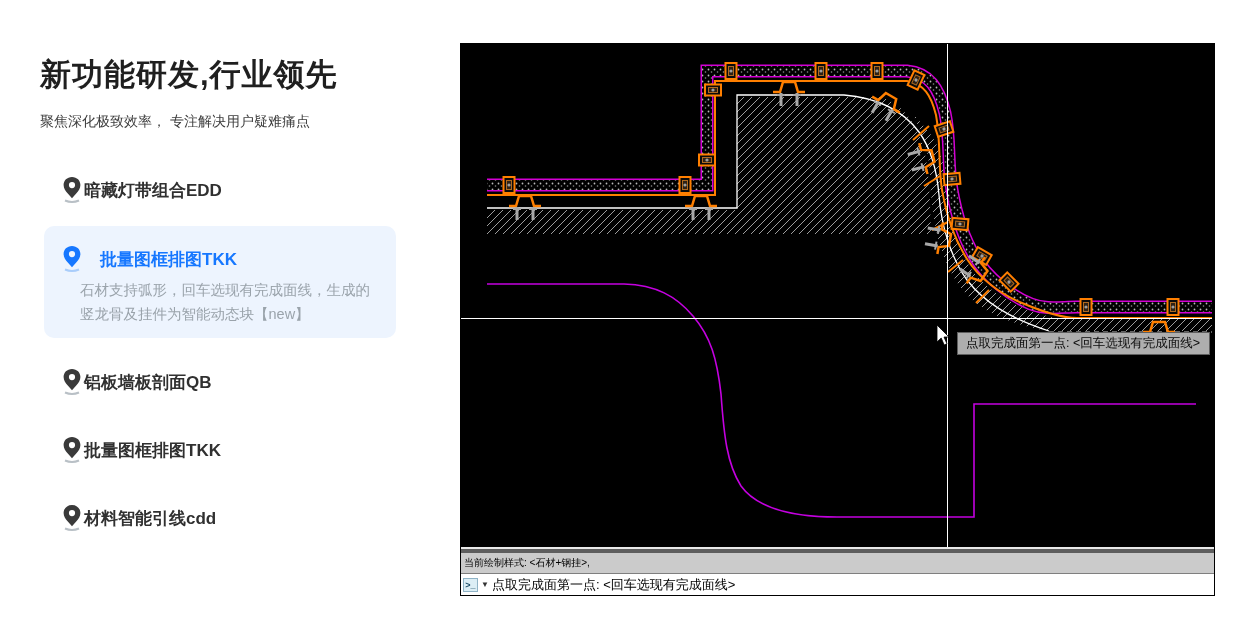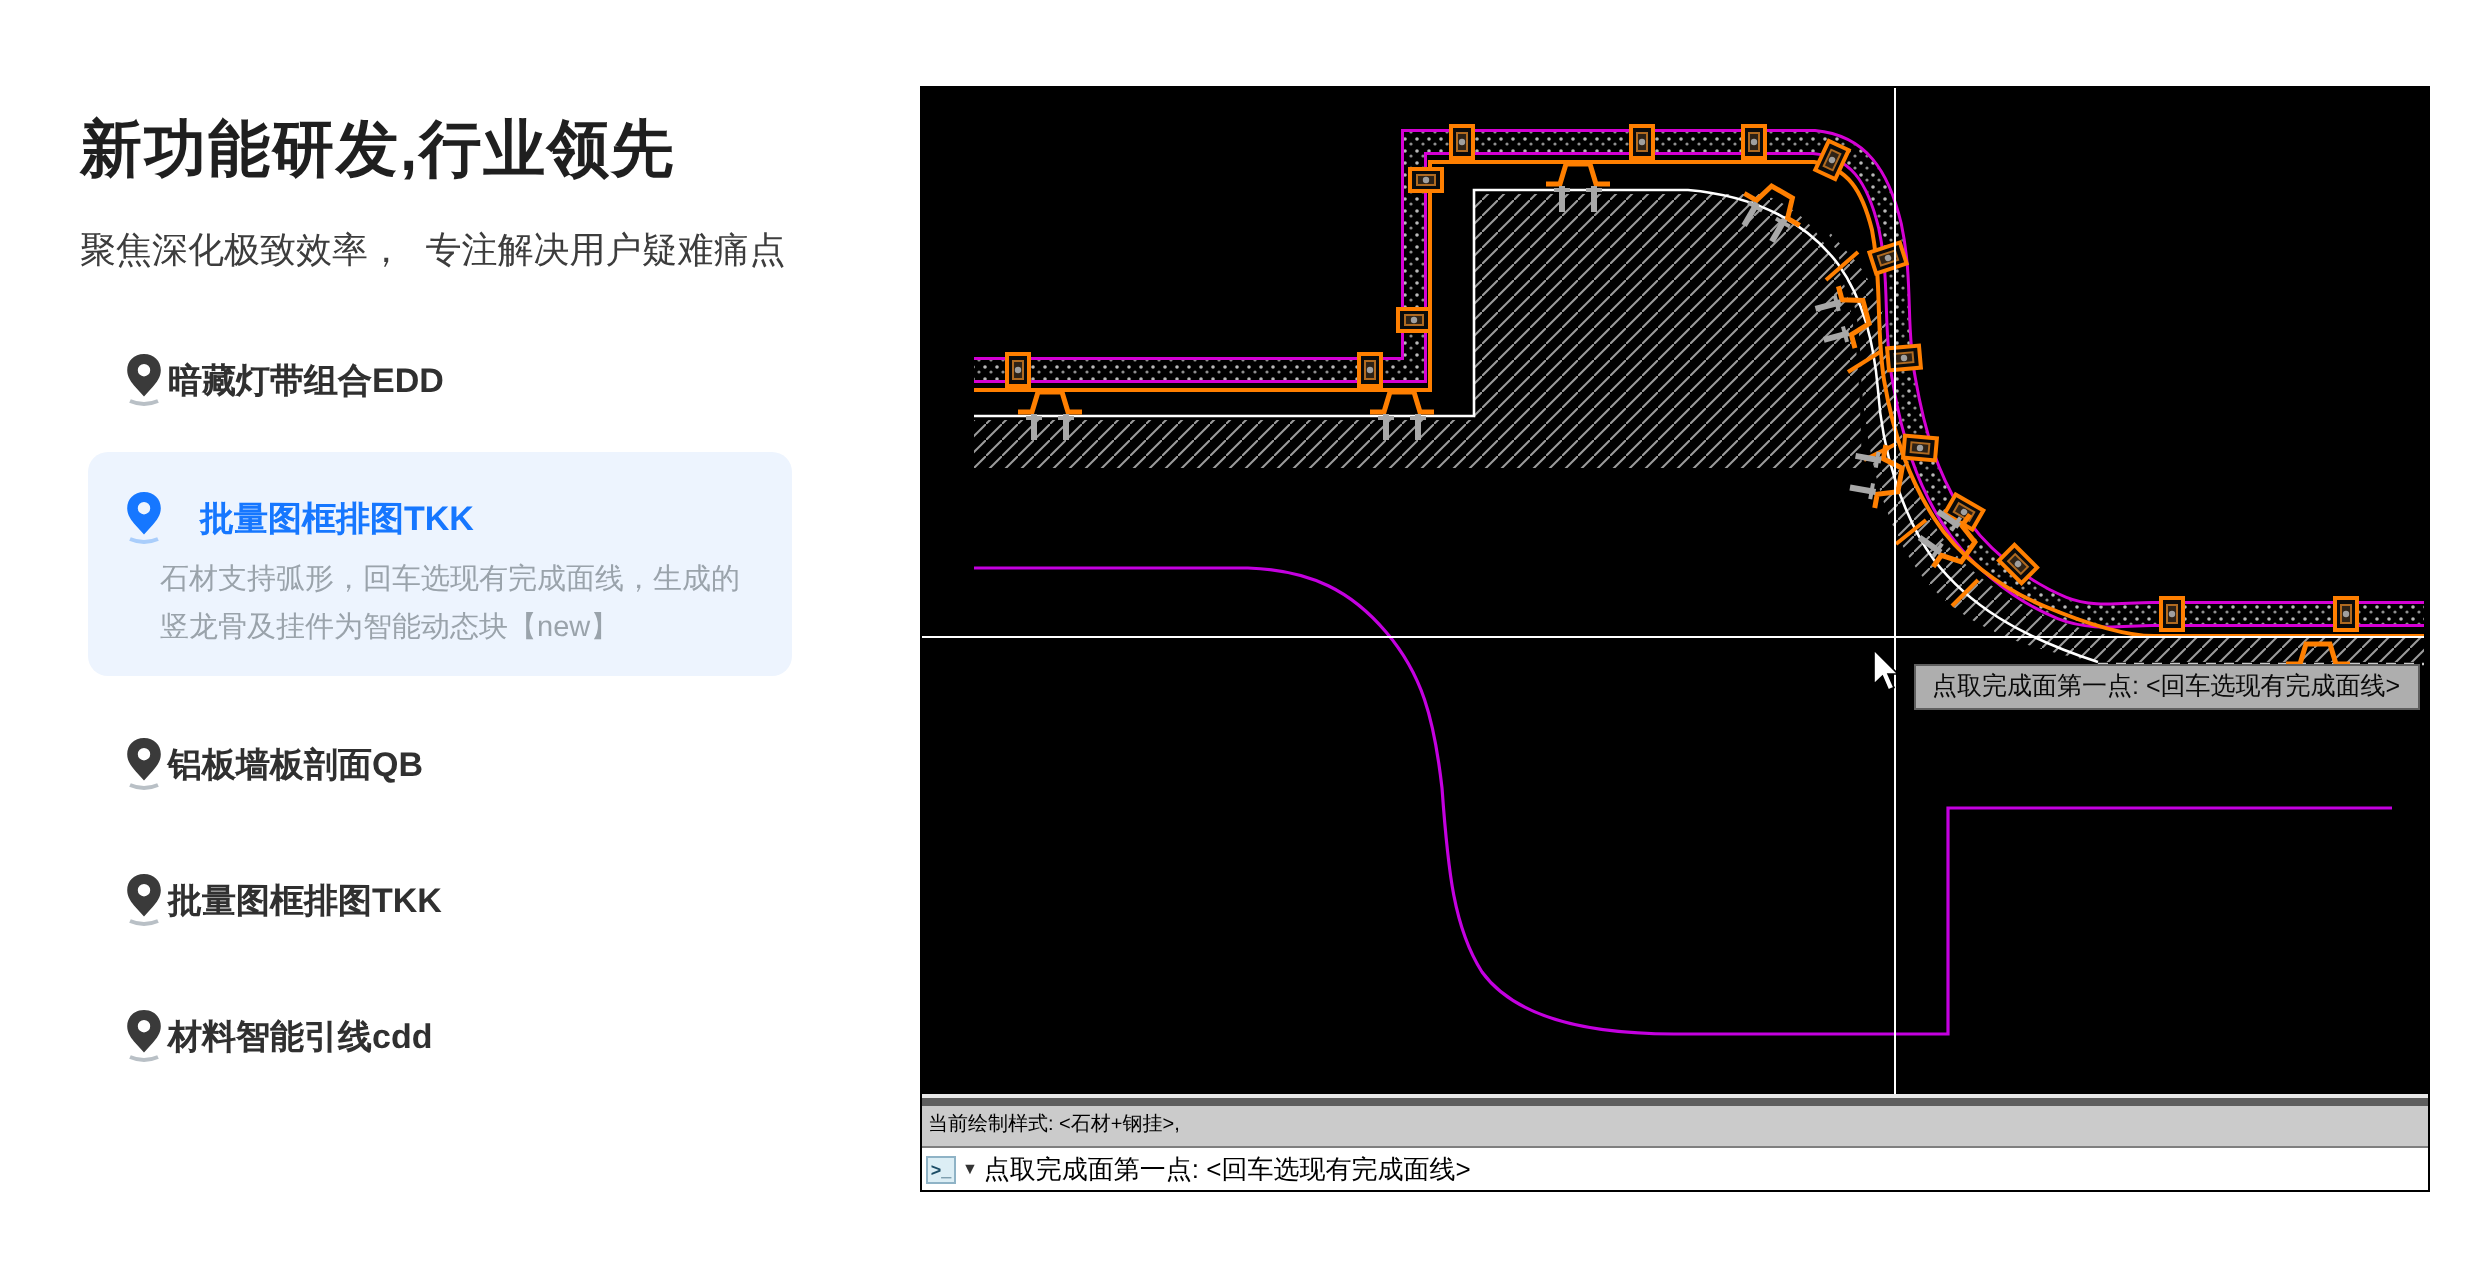--- a/index.html
+++ b/index.html
@@ -1,21 +1,21 @@
 <!DOCTYPE html>
 <html><head>
 <meta charset="utf-8">
 <style>
   * { margin:0; padding:0; box-sizing:border-box; }
   html,body { width:1237px; height:643px; background:#ffffff; font-family:"Liberation Sans", sans-serif; overflow:hidden; }
 
   
   .sidebar { position:absolute; left:0; top:0; width:440px; height:643px; }
   .page-title { position:absolute; left:40px; top:54px; font-size:31px; font-weight:900; color:#1f1f1f; letter-spacing:1px; }
-  .page-subtitle { position:absolute; left:40px; top:113px; font-size:18px; color:#3d3d3d;font-family:Liberation Mono, monospace; }
+  .page-subtitle { position:absolute; left:40px; top:113px; font-size:14px; color:#3d3d3d; }
 
   .feature-item { position:absolute; left:60px; display:flex; align-items:center; cursor:pointer; }
   .feature-item .pin { width:24px; height:28px; flex:0 0 auto; }
   .feature-item .label { font-size:17px; font-weight:bold; color:#303030; }
 
   .feature-card { position:absolute; left:44px; top:226px; width:352px; height:112px; background:#edf4fe; border-radius:10px; cursor:pointer; }
   .feature-card .card-head { position:absolute; left:16px; top:19px; display:flex; align-items:center; gap:16px; }
   .feature-card .label { font-size:17px; font-weight:bold; color:#1677ff; }
   .feature-card .desc { position:absolute; left:36px; top:52px; width:290px; font-size:14.5px; line-height:24px; color:#9aa3ab; }
 

